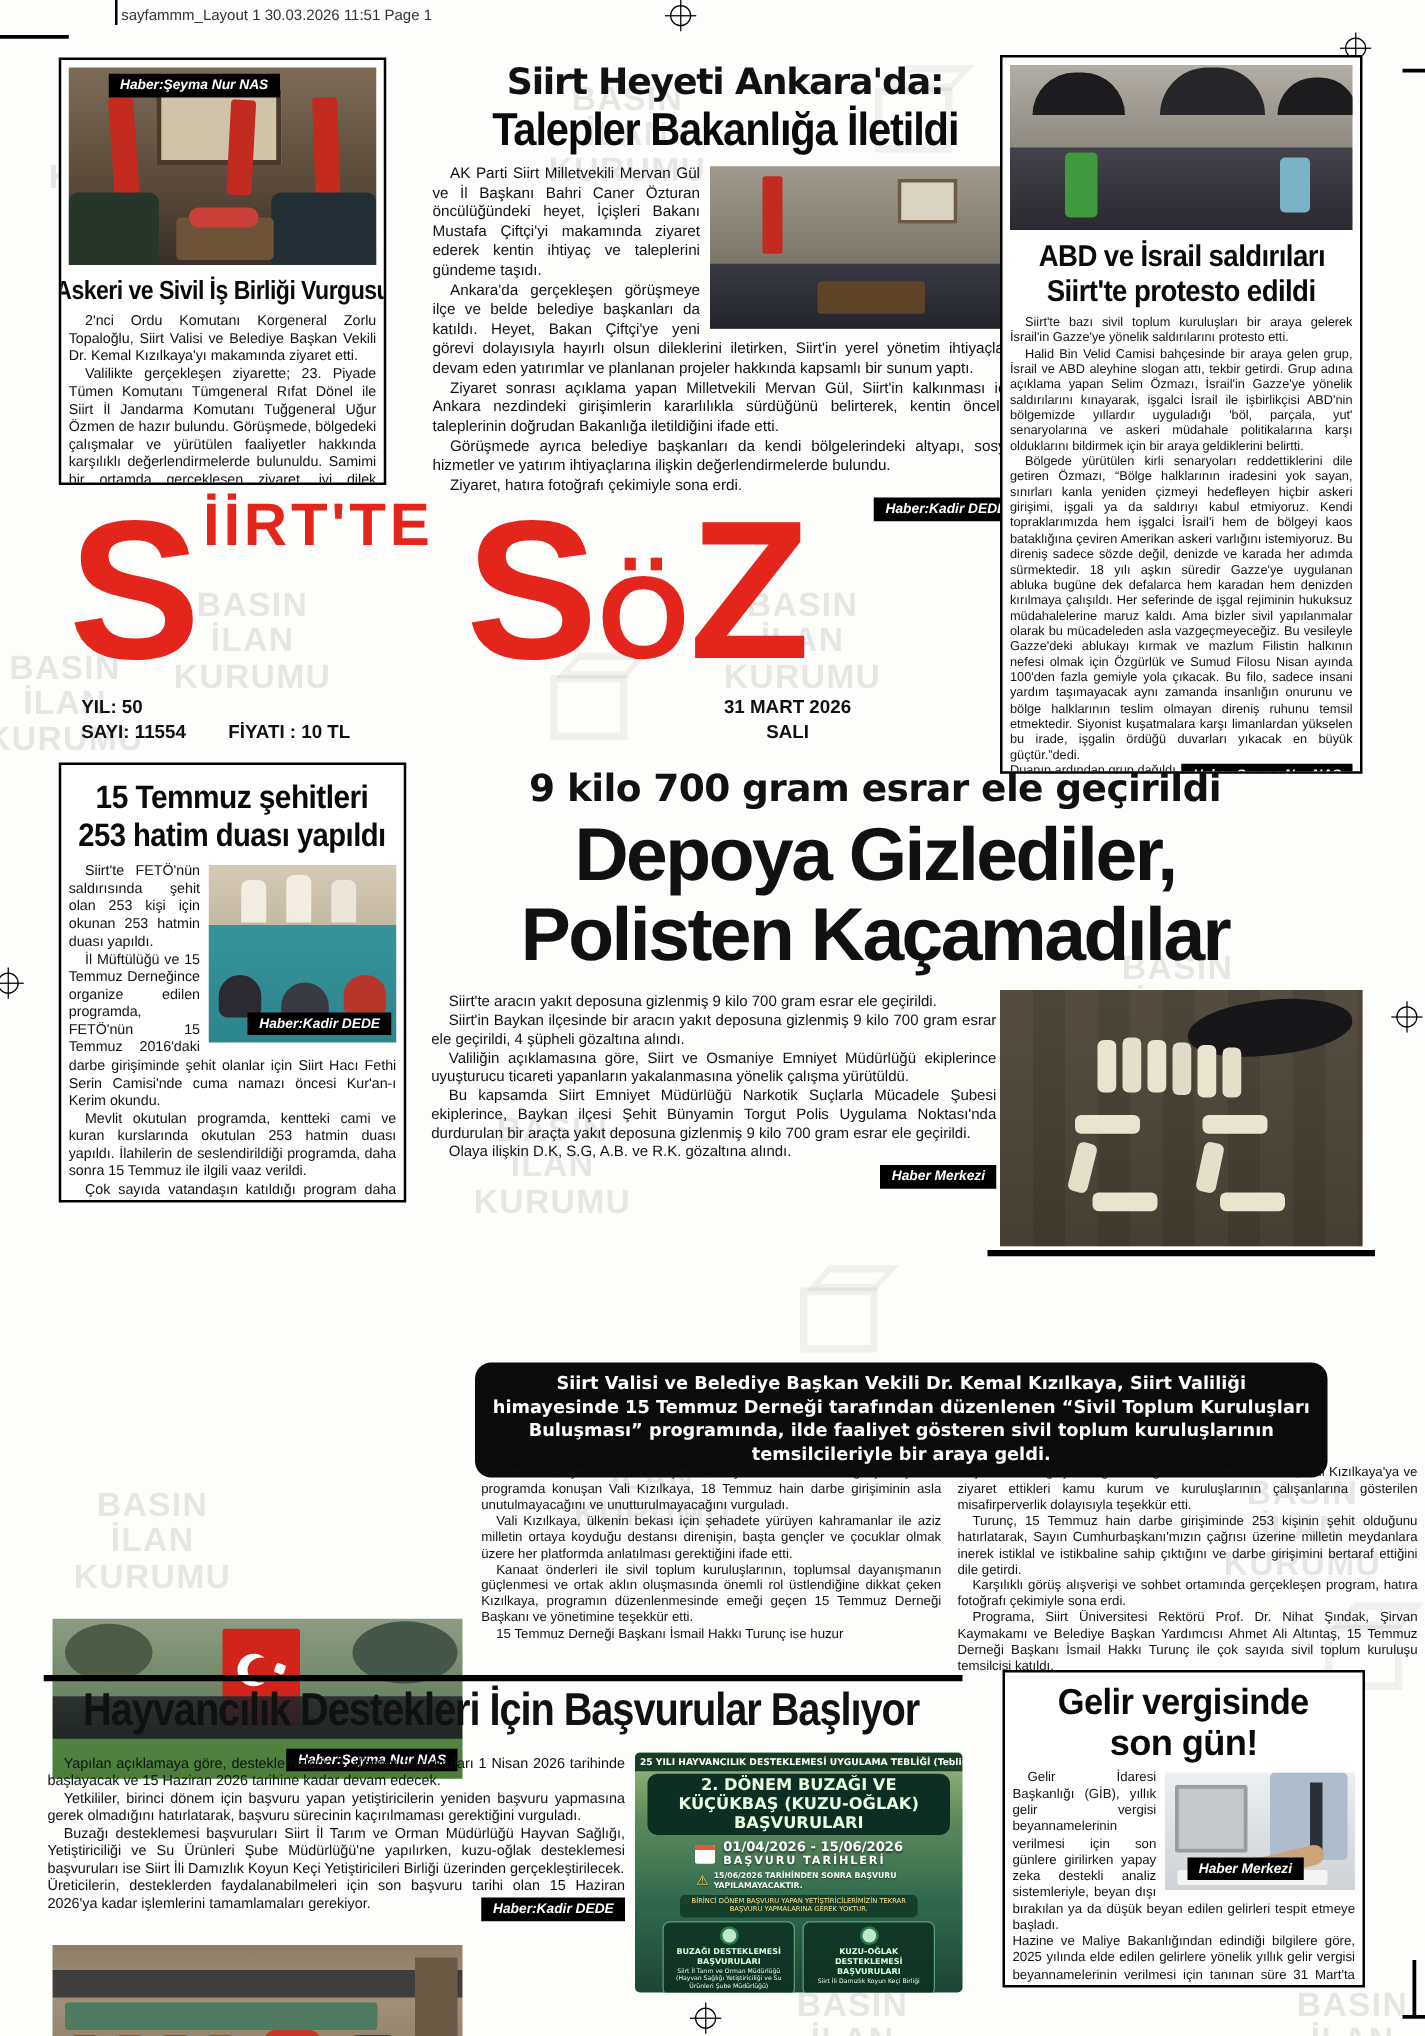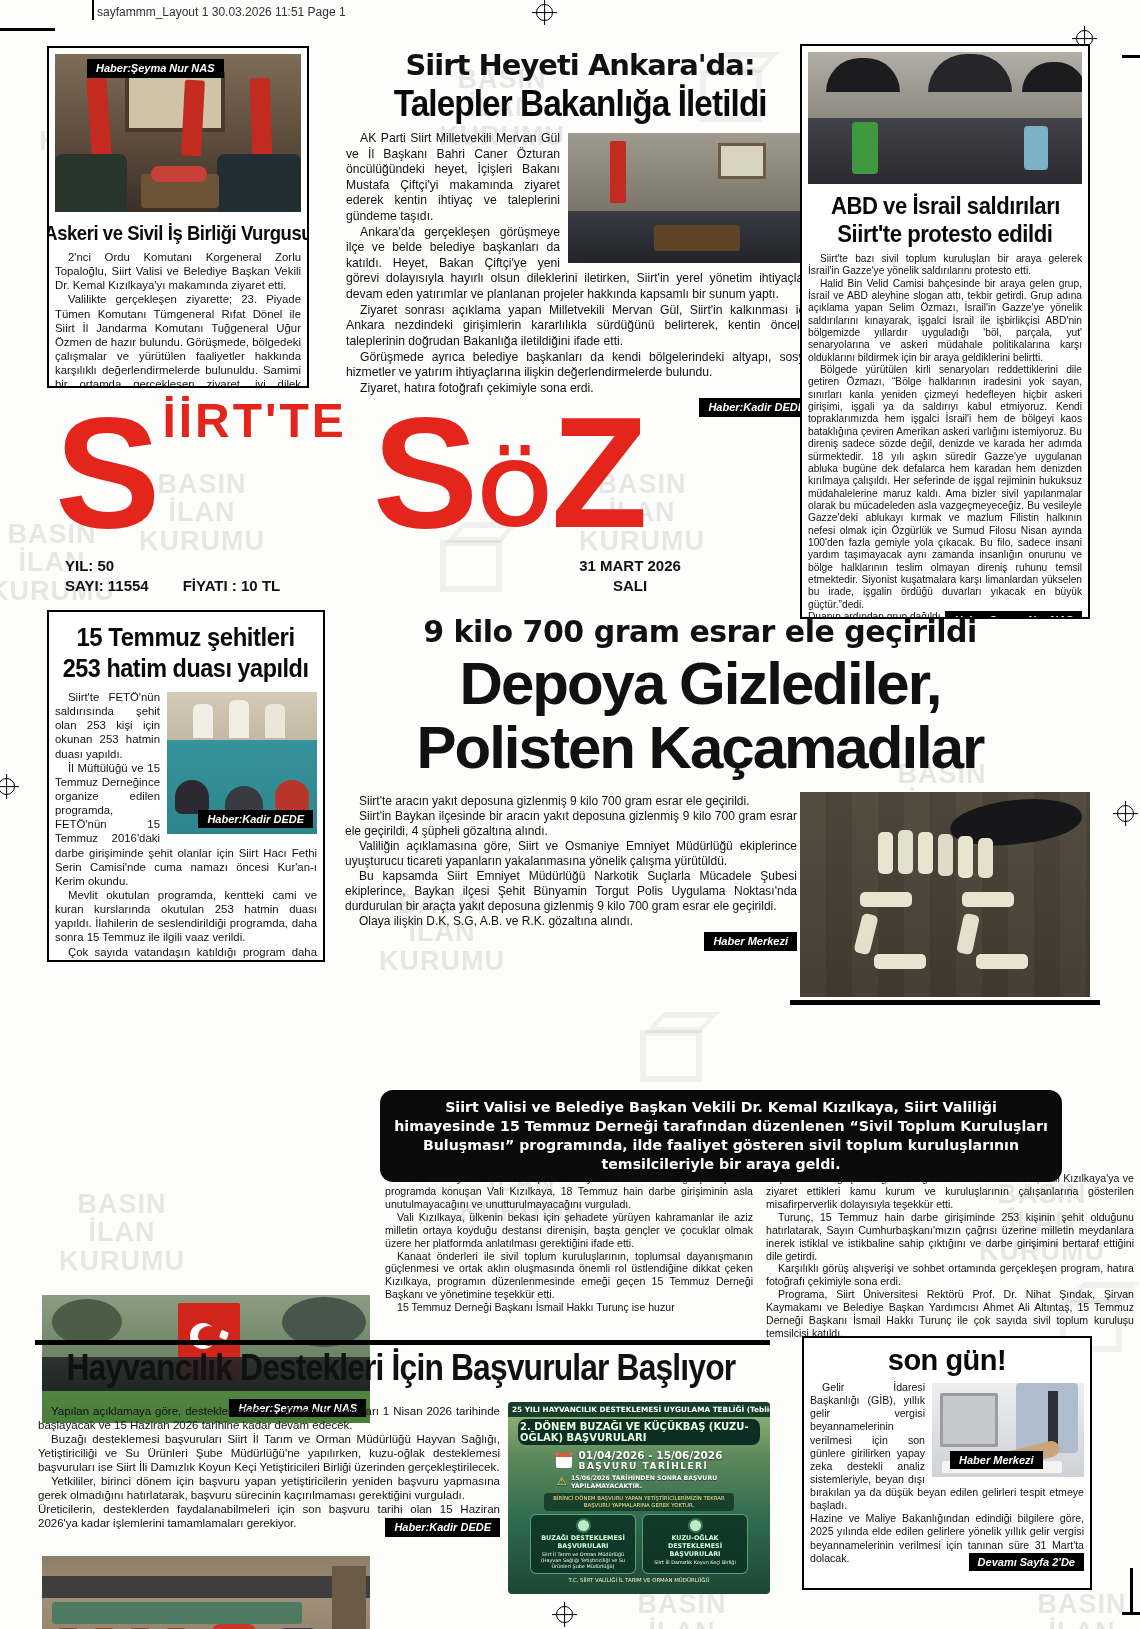--- a/index.html
+++ b/index.html
@@ -45,21 +45,21 @@
           font-family:"DejaVu Sans",sans-serif;font-weight:bold;font-size:14.2px;line-height:1.33;
           text-align:center;padding:8px 14px;box-sizing:border-box;}
   
   .col-txt{position:absolute;font-size:10.6px;line-height:1.22;text-align:justify;}
   .col-txt p{margin:0;text-indent:12px;}
   
   .poster{position:absolute;border-radius:4px;overflow:hidden;
           background:linear-gradient(180deg,#9cb87c 0%,#5d8a5c 28%,#2f6a4e 62%,#1c4636 100%);
           font-family:"DejaVu Sans",sans-serif;color:#fff;}
   .poster .bar1{background:rgba(12,52,34,0.92);font-size:7.3px;font-weight:bold;padding:3px 4px;white-space:nowrap;overflow:hidden;}
-  .poster .bar2{background:#0d2e22;border-radius:8px;margin:2px 10px;font-size:10px;font-weight:bold;text-align:left;padding:2px;color:#eaffe3;}
+  .poster .bar2{background:#0d2e22;border-radius:8px;margin:2px 10px;font-size:13px;font-weight:bold;text-align:center;padding:2px;color:#eaffe3;}
   .poster .dates{display:flex;align-items:center;justify-content:center;gap:7px;margin-top:4px;}
   .poster .cal{width:16px;height:15px;background:#fff;border-radius:2px;position:relative;}
   .poster .cal::before{content:'';position:absolute;left:0;top:0;right:0;height:4px;background:#e05a3a;border-radius:2px 2px 0 0;}
   .poster .d1{font-size:10.5px;font-weight:bold;text-shadow:0 1px 2px rgba(0,0,0,.6);}
   .poster .d2{font-size:9px;font-weight:bold;letter-spacing:1.5px;text-shadow:0 1px 2px rgba(0,0,0,.6);}
   .poster .warn{display:flex;gap:4px;align-items:center;justify-content:center;margin-top:3px;
                 font-size:6.2px;font-weight:bold;text-align:left;line-height:1.25;text-shadow:0 1px 1px rgba(0,0,0,.5);}
   .poster .warn .tri{color:#ffd34d;font-size:11px;}
   .poster .note{background:rgba(16,56,38,0.85);border-radius:4px;margin:3px 36px;padding:2px 4px;
                 font-size:5.4px;color:#ffe08a;text-align:center;line-height:1.3;}
@@ -291,22 +291,22 @@
     <p>Karşılıklı görüş alışverişi ve sohbet ortamında gerçekleşen program, hatıra fotoğrafı çekimiyle sona erdi.</p>
     <p>Programa, Siirt Üniversitesi Rektörü Prof. Dr. Nihat Şındak, Şirvan Kaymakamı ve Belediye Başkan Yardımcısı Ahmet Ali Altıntaş, 15 Temmuz Derneği Başkanı İsmail Hakkı Turunç ile çok sayıda sivil toplum kuruluşu temsilcisi katıldı.</p>
   </div>
 
   <div class="mark" style="left:35px;top:1340px;width:735px;height:5px;"></div>
   <div class="abs nowrap-fit" style="left:28px;top:1348px;width:745px;">
     <span class="mega" style="font-size:37px;transform:scaleX(0.86);letter-spacing:-1px;">Hayvancılık Destekleri İçin Başvurular Başlıyor</span>
   </div>
   <div class="abs" style="left:38px;top:1404px;width:462px;font-size:11.5px;line-height:1.22;text-align:justify;">
     <p style="margin:0;text-indent:13px;">Yapılan açıklamaya göre, desteklemelerin 2. dönem başvuruları 1 Nisan 2026 tarihinde başlayacak ve 15 Haziran 2026 tarihine kadar devam edecek.</p>
+    <p style="margin:0;text-indent:13px;">Yetkililer, birinci dönem için başvuru yapan yetiştiricilerin yeniden başvuru yapmasına gerek olmadığını hatırlatarak, başvuru sürecinin kaçırılmaması gerektiğini vurguladı.</p>
     <p style="margin:0;text-indent:13px;">Buzağı desteklemesi başvuruları Siirt İl Tarım ve Orman Müdürlüğü Hayvan Sağlığı, Yetiştiriciliği ve Su Ürünleri Şube Müdürlüğü'ne yapılırken, kuzu-oğlak desteklemesi başvuruları ise Siirt İli Damızlık Koyun Keçi Yetiştiricileri Birliği üzerinden gerçekleştirilecek.</p>
-    <p style="margin:0;text-indent:13px;">Yetkililer, birinci dönem için başvuru yapan yetiştiricilerin yeniden başvuru yapmasına gerek olmadığını hatırlatarak, başvuru sürecinin kaçırılmaması gerektiğini vurguladı.</p>
     <p style="margin:0;text-indent:13px;display:inline;">Üreticilerin, desteklerden faydalanabilmeleri için son başvuru tarihi olan 15 Haziran 2026'ya kadar işlemlerini tamamlamaları gerekiyor.</p>
     <span class="tag" style="float:right;margin-top:2px;">Haber:Kadir DEDE</span>
   </div>
 
   <div class="poster" style="left:508px;top:1402px;width:262px;height:192px;">
     <div class="bar1">25 YILI HAYVANCILIK DESTEKLEMESİ UYGULAMA TEBLİĞİ (Tebliğ: 2025</div>
     <div class="bar2">2. DÖNEM BUZAĞI VE KÜÇÜKBAŞ (KUZU-OĞLAK) BAŞVURULARI</div>
     <div class="dates">
       <div class="cal"></div>
       <div>
@@ -328,20 +328,23 @@
       <div class="pbox">
         <div class="ic"></div>
         <div class="pt">KUZU-OĞLAK DESTEKLEMESİ BAŞVURULARI</div>
         <div class="ps">Siirt İli Damızlık Koyun Keçi Birliği</div>
       </div>
     </div>
     <div class="pfoot">T.C. SİİRT VALİLİĞİ  İL TARIM VE ORMAN MÜDÜRLÜĞÜ</div>
   </div>
 
   <div class="box" style="left:802px;top:1336px;width:290px;height:254px;">
+    <div class="hl nowrap-fit" style="margin-top:2px;">
+        <span style="font-size:29px;transform:scaleX(0.95);">Gelir vergisinde</span>
+      </div>
     <div class="hl nowrap-fit">
         <span style="font-size:29px;">son gün!</span>
       </div>
     <div style="margin-top:4px;font-size:10.6px;line-height:1.24;text-align:justify;">
       <div class="photo" style="float:right;width:152px;height:94px;margin:2px 0 4px 7px;background:linear-gradient(180deg,#eceef0 0%,#dcdee2 55%,#cfd2d6 100%);">
         <div class="shape" style="left:8px;top:10px;width:52px;height:48px;background:#c6c8cc;border:3px solid #9a9ca0;border-radius:2px;"></div>
         <div class="shape" style="right:6px;top:0;width:62px;height:70px;background:#aebccc;border-radius:4px;"></div>
         <div class="shape" style="right:26px;top:8px;width:10px;height:54px;background:#2c3038;"></div>
         <div class="shape" style="left:62px;bottom:14px;width:66px;height:16px;background:#caa57a;border-radius:8px;transform:rotate(-14deg);"></div>
         <div class="shape" style="left:10px;bottom:4px;width:120px;height:12px;background:#f4f4f2;border-radius:2px;"></div>

